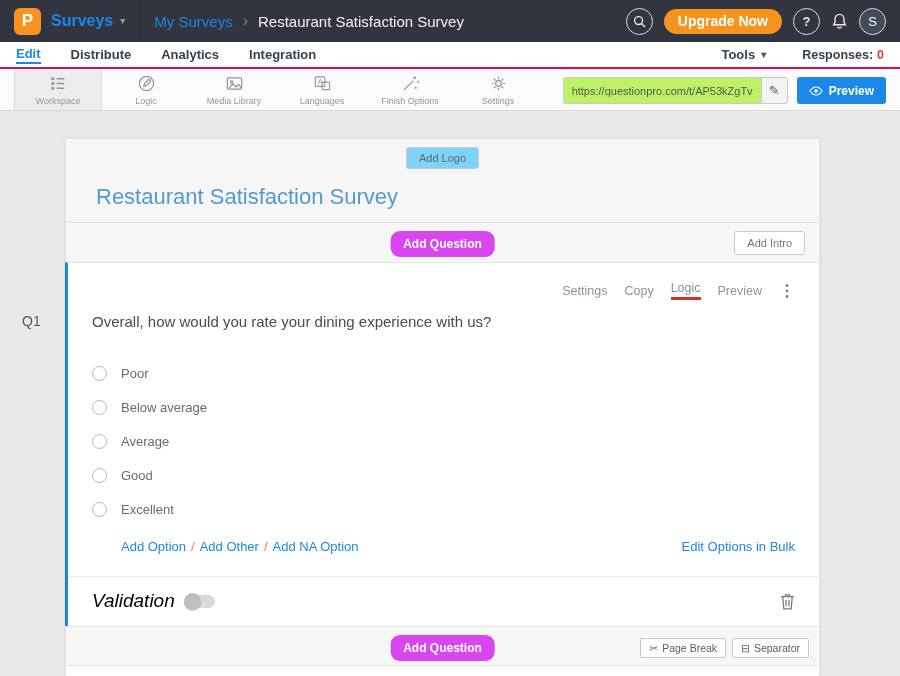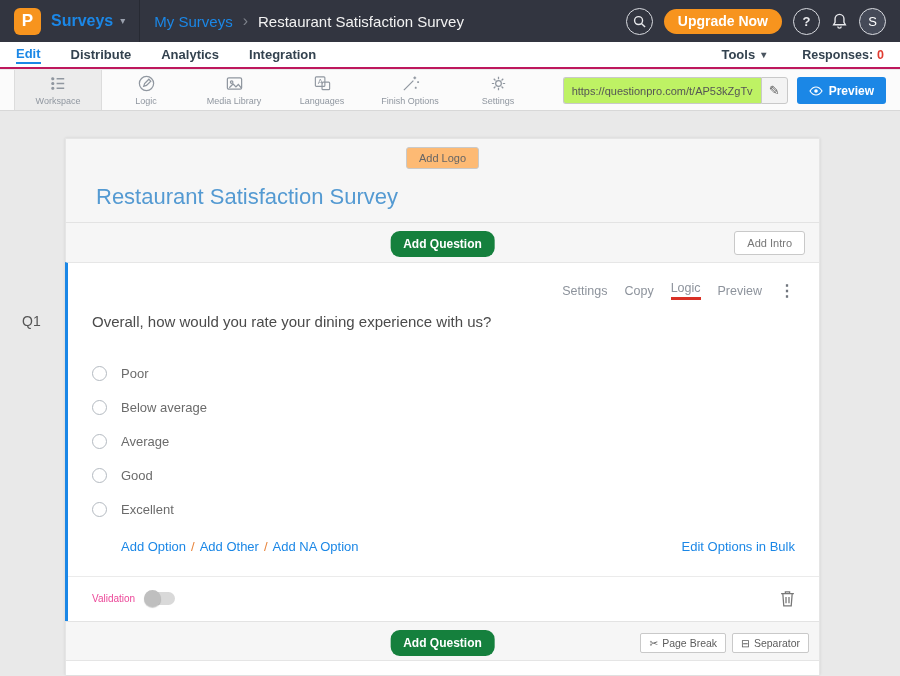--- a/index.html
+++ b/index.html
@@ -53,26 +53,26 @@
                font-size:11px; color:#555; padding:0 8px; font-family:inherit; background:#bef264; }
   .url-edit { width:27px; height:27px; background:#f3f3f3; border:1px solid #c9c9c9; border-radius:0 3px 3px 0;
               color:#5c5c5c; font-size:13px; cursor:pointer; font-family:inherit; }
   .preview-btn { margin-left:9px; height:27px; background:#1b87e6; color:#fff; border:none; border-radius:3px;
                  font-size:12px; font-weight:bold; padding:0 12px; display:flex; align-items:center; gap:6px;
                  cursor:pointer; font-family:inherit; }
 
   
   .card { position:absolute; left:65px; top:138px; width:755px; box-shadow:0 0 3px rgba(0,0,0,.10); }
   .card-head { background:#f6f6f6; border:1px solid #e5e5e5; border-bottom:none; height:84px; padding-top:8px; }
-  .add-logo { display:block; margin:0 auto; background:#fdba74; border:1px solid #c9c9c9; border-radius:3px;
+  .add-logo { display:block; margin:0 auto; background:#7dd3fc; border:1px solid #c9c9c9; border-radius:3px;
               color:#666; font-size:11px; padding:4px 12px; cursor:pointer; font-family:inherit; }
   .survey-title { margin:15px 0 0 30px; font-size:22px; font-weight:normal; color:#549ad2; }
   .add-row { position:relative; background:#f6f6f6; border-left:1px solid #e5e5e5; border-right:1px solid #e5e5e5;
              border-top:1px solid #e3e3e3; height:40px; }
-  .btn-blue { background:#15803d; color:#fff; border:none; border-radius:9px; font-size:12px; font-weight:bold;
+  .btn-blue { background:#d946ef; color:#fff; border:none; border-radius:9px; font-size:12px; font-weight:bold;
               padding:6px 13px; cursor:pointer; font-family:inherit; }
   .center-btn { position:absolute; left:50%; transform:translateX(-50%); top:8px; }
   .btn-ghost { background:#fff; border:1px solid #c9c9c9; border-radius:3px; color:#777; font-size:11px;
                padding:5px 12px; cursor:pointer; font-family:inherit; }
   .add-intro { position:absolute; right:14px; top:8px; }
 
   
   .question { position:relative; background:#fff; border-left:3px solid #1b87e6; border-right:1px solid #e5e5e5;
               border-top:1px solid #e6e6e6; padding:18px 24px 0 24px; }
   .q-label { position:absolute; left:-46px; top:50px; font-size:14px; color:#555; }
@@ -83,21 +83,21 @@
   .q-text { margin-top:13px; font-size:15px; color:#4b4b4b; }
   .options { margin-top:36px; }
   .option { display:flex; align-items:center; gap:14px; margin-bottom:19px; cursor:pointer; }
   .radio { width:15px; height:15px; border:1.5px solid #b4bac1; border-radius:50%; background:#fff; flex:0 0 auto; }
   .option-label { font-size:13px; color:#6b6b6b; }
   .opt-links { display:flex; justify-content:space-between; align-items:center; margin:22px 0 0 29px; font-size:13px; }
   .opt-links a { color:#1b87e6; text-decoration:none; cursor:pointer; }
   .slash { color:#e8833a; margin:0 5px; }
   .validation-row { margin:22px -24px 0 -24px; border-top:1px solid #ebebeb; padding:13px 24px 14px 24px;
                     display:flex; align-items:center; }
-  .validation-label { font-size:10px; color:#ec4899; }
+  .validation-label { font-size:19px; color:#000000;font-style:italic; }
   .toggle { margin-left:10px; width:30px; height:13px; background:#d9d9d9; border-radius:7px; position:relative; cursor:pointer; }
   .toggle .knob { position:absolute; left:-1px; top:-2px; width:17px; height:17px; background:#bfbfbf;
                   border-radius:50%; box-shadow:0 1px 1px rgba(0,0,0,.2); }
   .trash { margin-left:auto; background:none; border:none; cursor:pointer; display:flex; align-items:center; }
 
   
   .card-foot { position:relative; background:#f6f6f6; border:1px solid #e5e5e5; border-top:1px solid #e3e3e3; height:40px; }
   .foot-right { position:absolute; right:10px; top:11px; display:flex; gap:6px; }
   .btn-mini { background:#fff; border:1px solid #c9c9c9; border-radius:2px; color:#5c5c5c; font-size:10.5px;
               padding:3px 8px; cursor:pointer; font-family:inherit; display:flex; align-items:center; gap:4px; }

